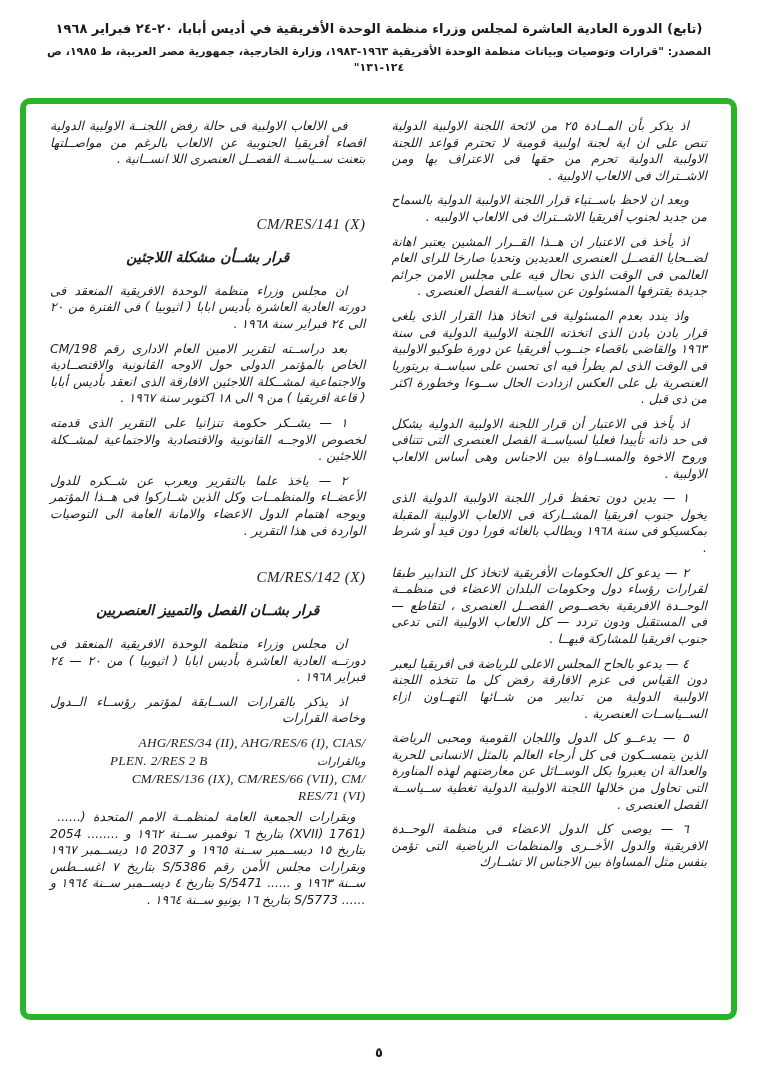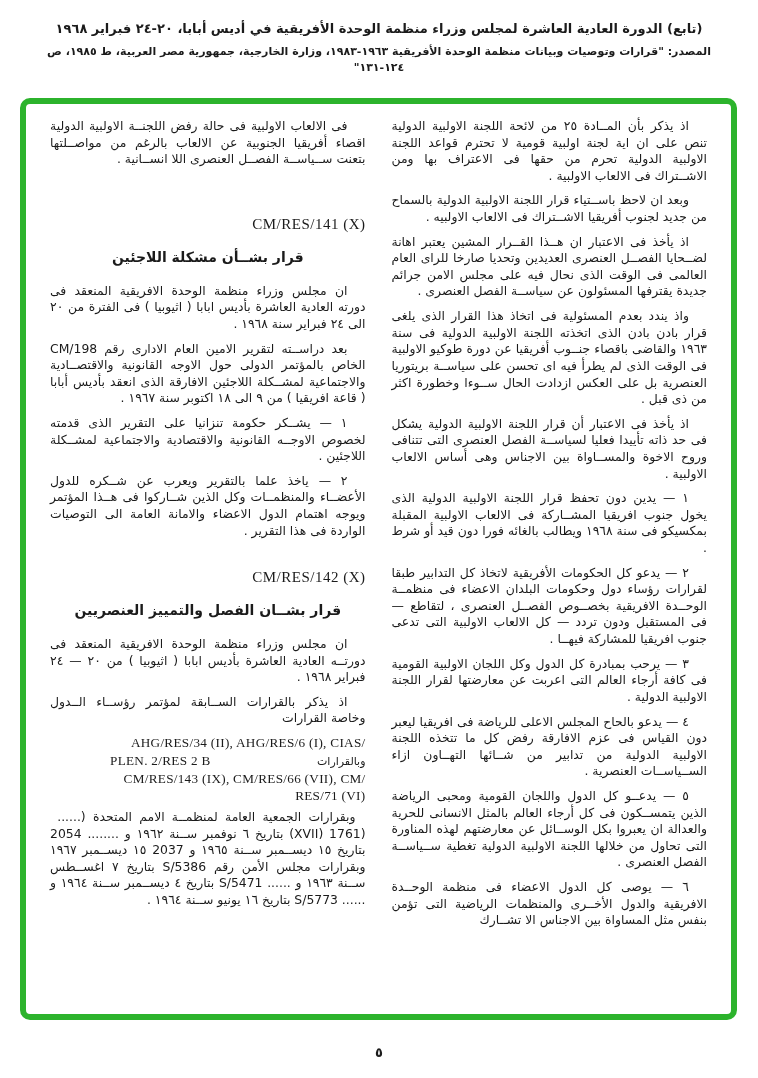--- a/index.html
+++ b/index.html
@@ -41,20 +41,21 @@
     display:flex;
     gap:26px;
     height:100%;
   }
   .col{
     flex:1 1 0;
     font-size:12.4px;
     line-height:1.34;
     text-align:justify;
     direction:rtl;
+    font-style:italic;
   }
   .para{
     margin:0 0 8px 0;
     text-indent:18px;
   }
   .para-tight{margin-bottom:7px;}
   .res-code{
     direction:ltr;
     text-align:right;
     font-family:"Liberation Serif","DejaVu Serif",serif;
@@ -121,21 +122,20 @@
   <div class="columns">
 
     <div class="col">
       <p class="para">اذ يذكر بأن المــادة ٢٥ من لائحة اللجنة الاولبية الدولية تنص على ان اية لجنة اولبية قومية لا تحترم قواعد اللجنة الاولبية الدولية تحرم من حقها فى الاعتراف بها ومن الاشــتراك فى الالعاب الاولبية .</p>
       <p class="para">وبعد ان لاحظ باســتياء قرار اللجنة الاولبية الدولية بالسماح من جديد لجنوب أفريقيا الاشــتراك فى الالعاب الاولبيه .</p>
       <p class="para">اذ يأخذ فى الاعتبار ان هــذا القــرار المشين يعتبر اهانة لضــحايا الفصــل العنصرى العديدين وتحديا صارخا للراى العام العالمى فى الوقت الذى نحال فيه على مجلس الامن جرائم جديدة يقترفها المسئولون عن سياســة الفصل العنصرى .</p>
       <p class="para">واذ يندد بعدم المسئولية فى اتخاذ هذا القرار الذى يلغى قرار بادن بادن الذى اتخذته اللجنة الاولبية الدولية فى سنة ١٩٦٣ والقاضى باقصاء جنــوب أفريقيا عن دورة طوكيو الاولبية فى الوقت الذى لم يطرأ فيه اى تحسن على سياســة بريتوريا العنصرية بل على العكس ازدادت الحال ســوءا وخطورة اكثر من ذى قبل .</p>
       <p class="para">اذ يأخذ فى الاعتبار أن قرار اللجنة الاولبية الدولية يشكل فى حد ذاته تأييدا فعليا لسياســة الفصل العنصرى التى تتنافى وروح الاخوة والمســاواة بين الاجناس وهى أساس الالعاب الاولبية .</p>
       <p class="para">١ — يدين دون تحفظ قرار اللجنة الاولبية الدولية الذى يخول جنوب افريقيا المشــاركة فى الالعاب الاولبية المقبلة بمكسيكو فى سنة ١٩٦٨ ويطالب بالغائه فورا دون قيد أو شرط .</p>
       <p class="para">٢ — يدعو كل الحكومات الأفريقية لاتخاذ كل التدابير طبقا لقرارات رؤساء دول وحكومات البلدان الاعضاء فى منظمــة الوحــدة الافريقية بخصــوص الفصــل العنصرى ، لتقاطع — فى المستقبل ودون تردد — كل الالعاب الاولبية التى تدعى جنوب افريقيا للمشاركة فيهــا .</p>
-      <p class="para">٣ — يرحب بمبادرة كل الدول وكل اللجان الاولبية القومية فى كافة أرجاء العالم التى اعربت عن معارضتها لقرار اللجنة الاولبية الدولية .</p>
       <p class="para">٤ — يدعو بالحاح المجلس الاعلى للرياضة فى افريقيا ليعبر دون القياس فى عزم الافارقة رفض كل ما تتخذه اللجنة الاولبية الدولية من تدابير من شــائها التهــاون ازاء الســياســات العنصرية .</p>
       <p class="para">٥ — يدعــو كل الدول واللجان القومية ومحبى الرياضة الذين يتمســكون فى كل أرجاء العالم بالمثل الانسانى للحرية والعدالة ان يعبروا بكل الوســائل عن معارضتهم لهذه المناورة التى تحاول من خلالها اللجنة الاولبية الدولية تغطية ســياســة الفصل العنصرى .</p>
       <p class="para">٦ — يوصى كل الدول الاعضاء فى منظمة الوحــدة الافريقية والدول الأخــرى والمنظمات الرياضية التى تؤمن بنفس مثل المساواة بين الاجناس الا تشــارك</p>
     </div>
 
     <div class="col">
       <p class="para">فى الالعاب الاولبية فى حالة رفض اللجنــة الاولبية الدولية اقصاء أفريقيا الجنوبية عن الالعاب بالرغم من مواصــلتها بتعنت ســياســة الفصــل العنصرى اللا انســانية .</p>
 
       <p class="res-code gap-lg">CM/RES/141 (X)</p>
       <h3 class="res-title">قرار بشــأن مشكلة اللاجئين</h3>
@@ -148,21 +148,21 @@
       <h3 class="res-title">قرار بشــان الفصل والتمييز العنصريين</h3>
       <p class="para">ان مجلس وزراء منظمة الوحدة الافريقية المنعقد فى دورتــه العادية العاشرة بأديس ابابا ( اثيوبيا ) من ٢٠ — ٢٤ فبراير ١٩٦٨ .</p>
       <p class="para para-tight">اذ يذكر بالقرارات الســابقة لمؤتمر رؤســاء الــدول وخاصة القرارات</p>
 
       <div class="refs-block">
         <div class="refs-line">AHG/RES/34 (II), AHG/RES/6 (I), CIAS/</div>
         <div class="refs-line-mixed">
           <span class="ar">وبالقرارات</span>
           <span class="code">PLEN. 2/RES 2 B</span>
         </div>
-        <div class="refs-line">CM/RES/143 (IX), CM/RES/66 (VII), CM/</div>
+        <div class="refs-line">CM/RES/136 (IX), CM/RES/66 (VII), CM/</div>
         <div class="refs-line">RES/71 (VI)</div>
       </div>
 
       <p class="para un-res">وبقرارات الجمعية العامة لمنظمــة الامم المتحدة (......&nbsp; (1761 (XVII) بتاريخ ٦ نوفمبر ســنة ١٩٦٢ و ........ 2054 بتاريخ ١٥ ديســمبر ســنة ١٩٦٥ و 2037 ١٥ ديســمبر ١٩٦٧ وبقرارات مجلس الأمن رقم S/5386 بتاريخ ٧ اغســطس ســنة ١٩٦٣ و ...... S/5471 بتاريخ ٤ ديســمبر ســنة ١٩٦٤ و ...... S/5773 بتاريخ ١٦ يونيو ســنة ١٩٦٤ .</p>
     </div>
 
   </div>
 </div>
 
 <div class="page-number">٥</div>

